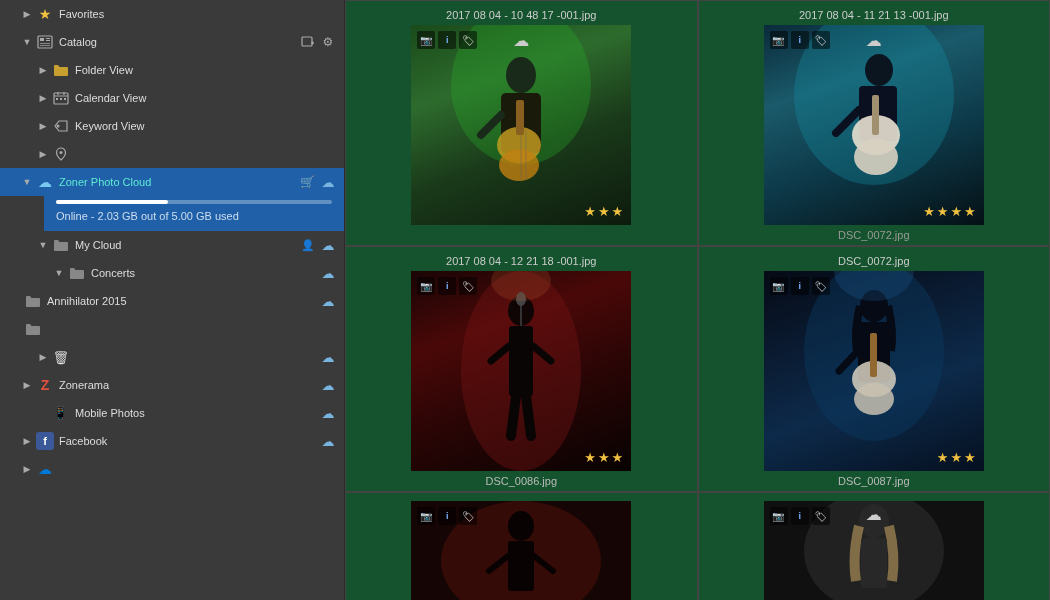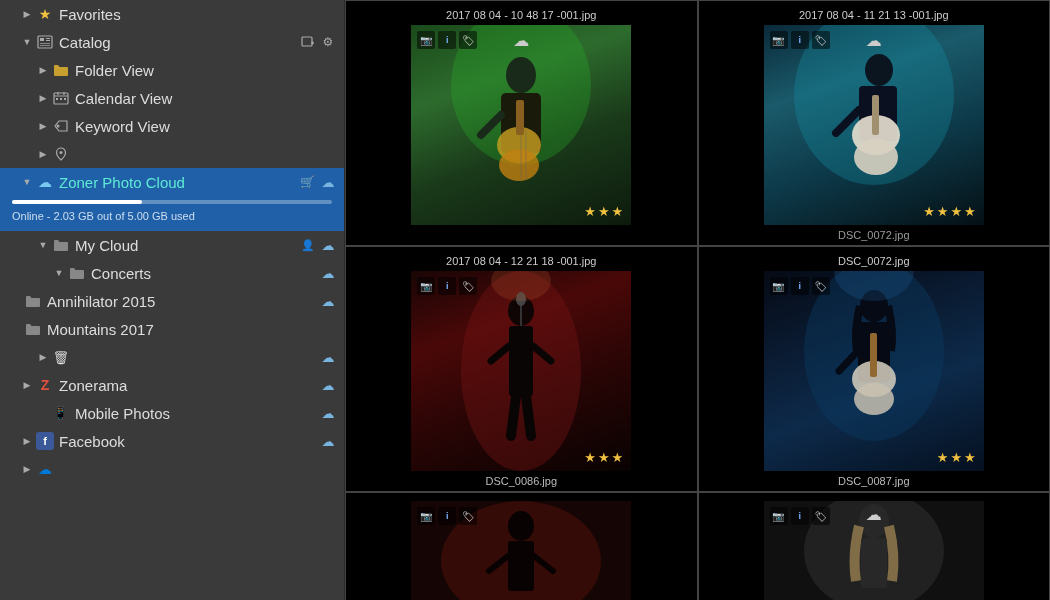--- a/index.html
+++ b/index.html
@@ -63,21 +63,21 @@
       display: inline-flex;
       align-items: center;
       justify-content: center;
       margin-right: 5px;
       flex-shrink: 0;
       font-size: 14px;
     }
 
     .item-label {
       flex: 1;
-      font-size: 15px;
+      font-size: 11px;
       color: #ddd;
     }
     .active .item-label, .cloud-active .item-label { color: #5eead4; }
 
     .item-actions {
       display: flex;
       align-items: center;
       gap: 4px;
       margin-left: auto;
     }
@@ -95,20 +95,21 @@
     
     .cloud-badge {
       color: #78b4e0;
       font-size: 13px;
     }
 
     
     .cloud-info {
       padding: 4px 12px 8px 12px;
       background: #2060a8;
+      margin-left: 44px;
     }
     .progress-bar-bg {
       height: 4px;
       background: rgba(255,255,255,0.3);
       border-radius: 2px;
       margin-bottom: 4px;
     }
     .progress-bar-fill {
       height: 4px;
       background: #fff;
@@ -129,21 +130,21 @@
     }
 
     .photo-grid {
       display: grid;
       grid-template-columns: 1fr 1fr;
       gap: 0;
     }
 
     .photo-cell {
       position: relative;
-      background: #000000;
+      background: #14532d;
       border: 1px solid #444;
       display: flex;
       flex-direction: column;
       align-items: center;
       padding: 8px 8px 4px 8px;
     }
 
     .photo-filename {
       font-size: 11px;
       color: #ccc;
@@ -398,21 +399,20 @@
     </div>
   </div>
 
   <div class="sidebar-item indent-4">
     <span class="arrow empty"></span>
     <span class="item-icon folder-icon">
       <svg width="16" height="14" viewBox="0 0 16 14">
           <path d="M1 3 Q1 2 2 2 L5 2 L6.5 4 L14 4 Q15 4 15 5 L15 12 Q15 13 14 13 L2 13 Q1 13 1 12 Z" fill="#888"></path>
         </svg>
     </span>
-    <span class="item-label">Mountains 2017</span>
   </div>
 
   <div class="sidebar-item indent-2">
     <span class="arrow right"></span>
     <span class="item-icon" style="font-size:13px;">🗑</span>
     <div class="item-actions">
       <span class="action-icon cloud-badge">☁</span>
     </div>
   </div>
 

